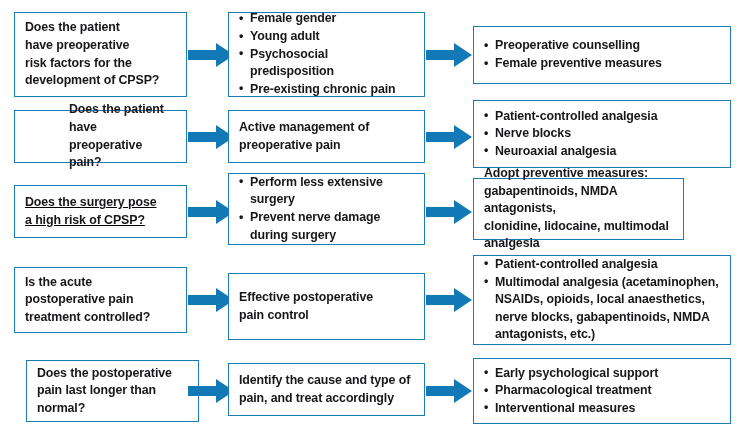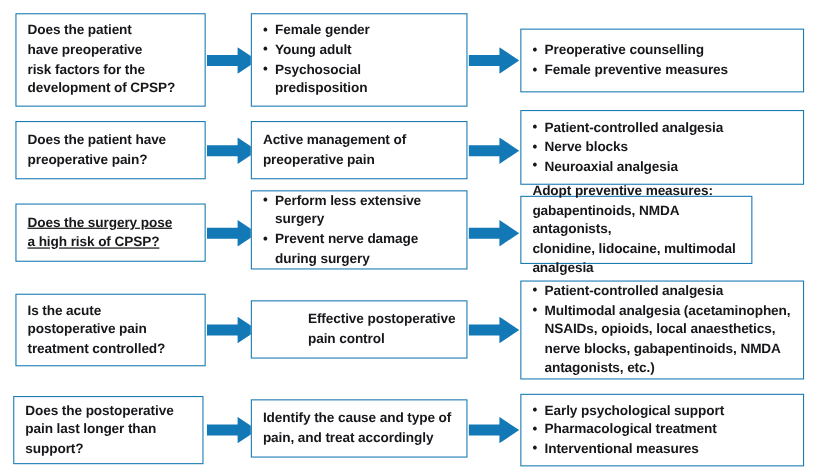--- a/index.html
+++ b/index.html
@@ -92,20 +92,21 @@
         <polygon points="0,7 28,7 28,0 46,12 28,24 28,17 0,17" fill="#1278b6"></polygon>
       </svg>
     </span>
 
     <div class="box" style="left:228px; top:12px; width:197px; height:85px;">
       <div class="box-inner">
         <ul class="bullets txt">
           <li>Female gender</li>
           <li>Young adult</li>
           <li>Psychosocial predisposition</li>
+          <li>Pre-existing chronic pain</li>
         </ul>
       </div>
     </div>
 
     <span class="arrow" style="left:426px; top:43px;">
       <svg width="46" height="24" viewBox="0 0 46 24" aria-hidden="true">
         <polygon points="0,7 28,7 28,0 46,12 28,24 28,17 0,17" fill="#1278b6"></polygon>
       </svg>
     </span>
 
@@ -113,21 +114,21 @@
       <div class="box-inner">
         <ul class="bullets txt">
           <li>Preoperative counselling</li>
           <li>Female preventive measures</li>
         </ul>
       </div>
     </div>
   </div>
 
   <div class="row">
-    <div class="box" style="left:14px; top:110px; width:173px; height:53px;">
+    <div class="box" style="left:14px; top:110px; width:173px; height:53px;padding-left:44px;">
       <div class="box-inner txt plain">
         <p>Does the patient have</p>
         <p>preoperative pain?</p>
       </div>
     </div>
 
     <span class="arrow" style="left:188px; top:125px;">
       <svg width="46" height="24" viewBox="0 0 46 24" aria-hidden="true">
         <polygon points="0,7 28,7 28,0 46,12 28,24 28,17 0,17" fill="#1278b6"></polygon>
       </svg>
@@ -203,21 +204,21 @@
         <p>treatment controlled?</p>
       </div>
     </div>
 
     <span class="arrow" style="left:188px; top:288px;">
       <svg width="46" height="24" viewBox="0 0 46 24" aria-hidden="true">
         <polygon points="0,7 28,7 28,0 46,12 28,24 28,17 0,17" fill="#1278b6"></polygon>
       </svg>
     </span>
 
-    <div class="box" style="left:228px; top:273px; width:197px; height:53px;align-items:flex-end;">
+    <div class="box" style="left:228px; top:273px; width:197px; height:67px;">
       <div class="box-inner txt plain">
         <p>Effective postoperative</p>
         <p>pain control</p>
       </div>
     </div>
 
     <span class="arrow" style="left:426px; top:288px;">
       <svg width="46" height="24" viewBox="0 0 46 24" aria-hidden="true">
         <polygon points="0,7 28,7 28,0 46,12 28,24 28,17 0,17" fill="#1278b6"></polygon>
       </svg>
@@ -227,25 +228,25 @@
       <div class="box-inner">
         <ul class="bullets txt">
           <li>Patient-controlled analgesia</li>
           <li>Multimodal analgesia (acetaminophen, NSAIDs, opioids, local anaesthetics, nerve blocks, gabapentinoids, NMDA antagonists, etc.)</li>
         </ul>
       </div>
     </div>
   </div>
 
   <div class="row">
-    <div class="box" style="left:12px; top:360px; width:173px; height:62px;">
+    <div class="box" style="left:26px; top:360px; width:173px; height:62px;">
       <div class="box-inner txt plain">
         <p>Does the postoperative</p>
         <p>pain last longer than</p>
-        <p>support?</p>
+        <p>normal?</p>
       </div>
     </div>
 
     <span class="arrow" style="left:188px; top:379px;">
       <svg width="46" height="24" viewBox="0 0 46 24" aria-hidden="true">
         <polygon points="0,7 28,7 28,0 46,12 28,24 28,17 0,17" fill="#1278b6"></polygon>
       </svg>
     </span>
 
     <div class="box" style="left:228px; top:363px; width:197px; height:53px;">

